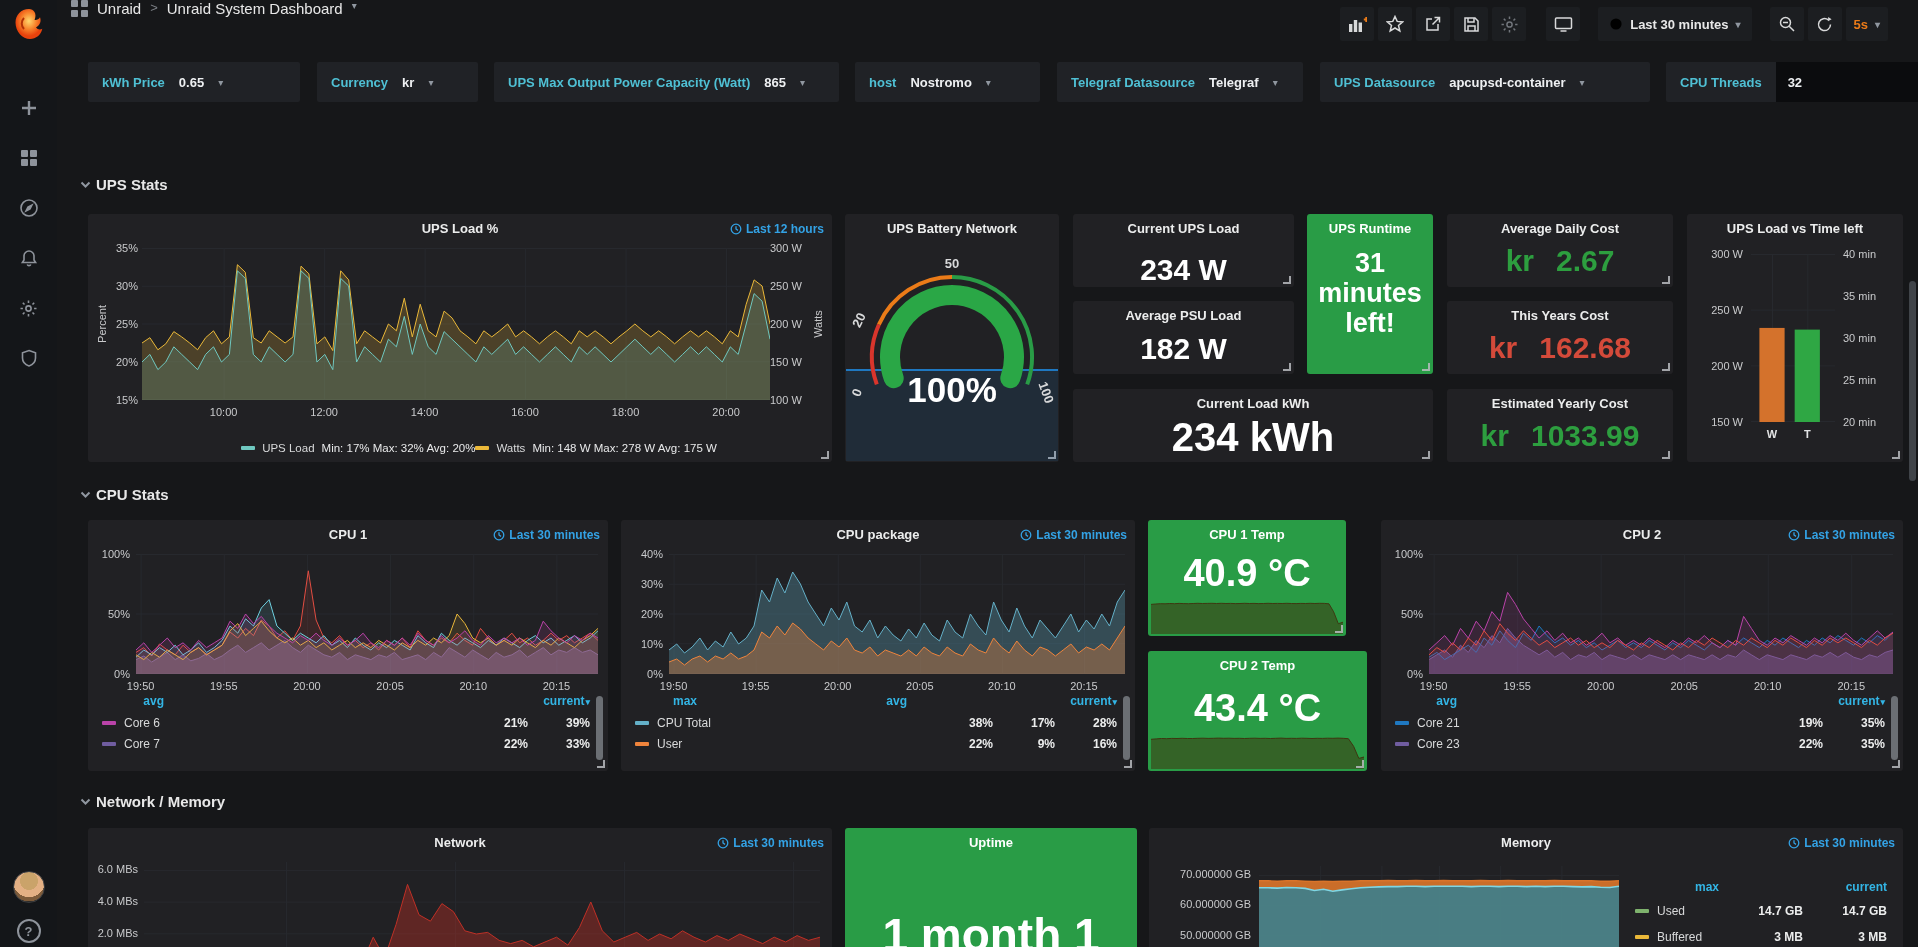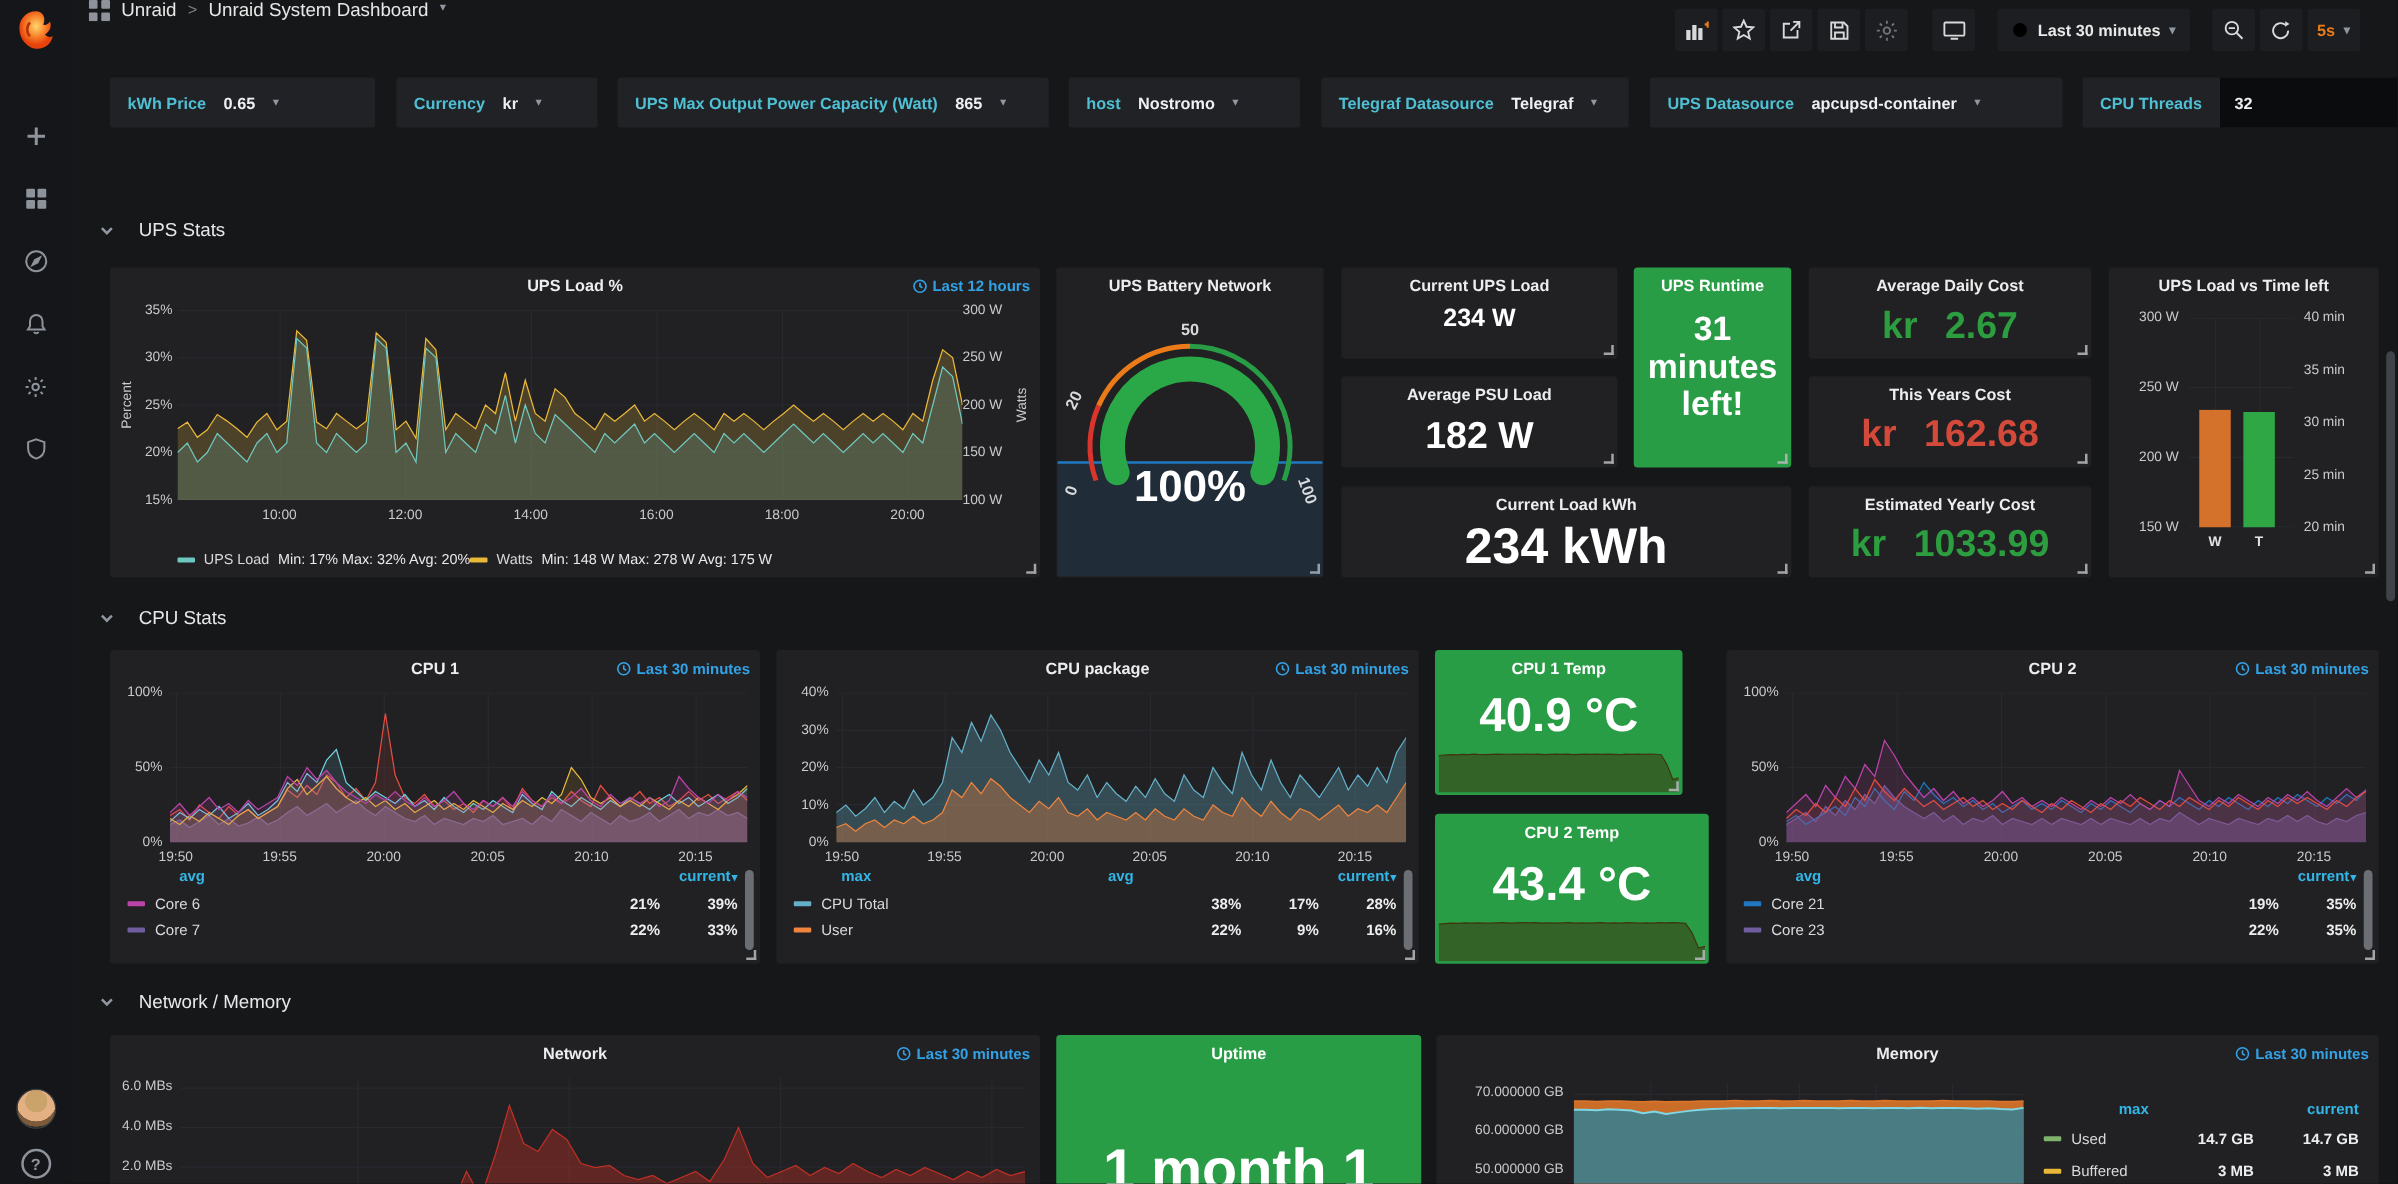--- a/index.html
+++ b/index.html
@@ -26,40 +26,40 @@
   .int{color:#eb7b18}
   
   .pill{position:absolute;top:62px;height:40px;background:#202226;border-radius:2px;display:flex;align-items:center;gap:14px;padding:0 14px;box-sizing:border-box;font-size:13px;cursor:pointer}
   .vlab{color:#4fc0d4;font-weight:bold;white-space:nowrap}
   .vval{color:#eef0f2;font-weight:bold;white-space:nowrap}
   .vinput{background:#0b0c0e;height:40px;display:flex;align-items:center;padding:0 12px;flex:1;color:#eef0f2;font-weight:bold}
   .linkrow{position:absolute;left:88px;top:114px;display:flex;gap:10px}
   .dlink{height:31px;background:#202226;border-radius:2px;display:flex;align-items:center;gap:8px;padding:0 12px;font-size:12.5px;font-weight:bold;color:#e8e8e8;cursor:pointer}
   .dlink svg{stroke:#d8d9da;fill:none;stroke-width:1.6}
   
-  .sec{position:absolute;left:80px;display:flex;align-items:center;gap:20px;font-size:15px;font-weight:normal;color:#e8e8e8;cursor:pointer}
+  .sec{position:absolute;left:80px;display:flex;align-items:center;gap:5px;font-size:15px;font-weight:bold;color:#e8e8e8;cursor:pointer}
   .sec svg{stroke:#9097a0;fill:none;stroke-width:2}
   .panel{position:absolute;background:#212124;border-radius:3px;box-sizing:border-box}
   .panel::after{content:"";position:absolute;right:3px;bottom:3px;width:6px;height:6px;border-right:2px solid #b9bcc0;border-bottom:2px solid #b9bcc0;opacity:.85}
   .green{background:#299c46}
   .ptitle{position:absolute;top:7px;left:0;right:0;margin:0;text-align:center;font-size:13px;font-weight:bold;color:#eceded;cursor:pointer;z-index:2}
   .tlink{position:absolute;top:8px;right:8px;display:flex;align-items:center;gap:4px;font-size:12px;font-weight:bold;color:#33a2e5;text-decoration:none;cursor:pointer;z-index:2}
   .tlink svg{stroke:#33a2e5;fill:none;stroke-width:1.5}
   .plot{position:absolute}
   .plot svg{position:absolute;left:0;top:0}
   .yticks{position:absolute;display:flex;flex-direction:column;justify-content:space-between;font-size:11px;color:#c9cacc;line-height:14px}
   .yticks.r{align-items:flex-start}
   .yticks.l{align-items:flex-end}
   .ytabs{position:absolute;font-size:11px;color:#c9cacc}
   .ytabs span{position:absolute;right:0;white-space:nowrap}
   .xticks{position:absolute;left:0;right:0;font-size:11px;color:#c9cacc;height:14px}
   .xticks span{position:absolute;transform:translateX(-50%);white-space:nowrap}
   .ylab{position:absolute;font-size:11px;color:#c9cacc;white-space:nowrap;transform:translate(-50%,-50%) rotate(-90deg)}
   .sw{display:inline-block;width:14px;height:4px;border-radius:1px;flex:none}
-  .lrow{position:absolute;display:flex;justify-content:flex-start;font-size:11.5px;color:#d8d9da}
+  .lrow{position:absolute;display:flex;justify-content:center;font-size:11.5px;color:#d8d9da}
   .litem{display:flex;align-items:center;gap:7px;cursor:pointer}
   .lstats{font-weight:normal;color:#e8e9ea}
   .lg{position:absolute;font-size:12px}
   .lg-h{display:flex;justify-content:space-between;color:#33b5e5;font-weight:bold;height:18px}
   .lg-h span{width:62px;text-align:right;cursor:pointer}
   .lg-h span.sorted::after{content:"▾";font-size:9px;margin-left:1px}
   .lg-r{display:flex;align-items:center;height:21px;color:#d8d9da}
   .lg-r .nm{flex:1;display:flex;align-items:center;gap:8px;cursor:pointer}
   .lg-r b{width:62px;text-align:right;color:#eceded}
   .lsb{position:absolute;width:7px;border-radius:4px;background:#6b6f74;cursor:pointer}
@@ -339,21 +339,21 @@
       <text x="105" y="26" text-anchor="middle" font-size="13" font-weight="bold" fill="#d8d9da">50</text>
       <text x="16" y="80" text-anchor="middle" font-size="13" font-weight="bold" fill="#d8d9da" transform="rotate(-64 16 80)">20</text>
       <text x="14" y="152" text-anchor="middle" font-size="13" font-weight="bold" fill="#d8d9da" transform="rotate(-70 14 152)">0</text>
       <text x="195" y="152" text-anchor="middle" font-size="13" font-weight="bold" fill="#d8d9da" transform="rotate(70 195 152)">100</text>
     </svg>
     <div class="gval" style="top:156px">100%</div>
   </section>
 
   <section class="panel" style="left:1073px;top:214px;width:221px;height:73px">
     <h2 class="ptitle">Current UPS Load</h2>
-    <div class="sval" style="top:19px;font-size:20px;line-height:44px">234 W</div>
+    <div class="sval" style="top:34px;font-size:30px;line-height:44px">234 W</div>
   </section>
   <section class="panel" style="left:1073px;top:301px;width:221px;height:73px">
     <h2 class="ptitle">Average PSU Load</h2>
     <div class="sval" style="top:26px;font-size:30px;line-height:44px">182 W</div>
   </section>
   <section class="panel" style="left:1073px;top:389px;width:360px;height:73px">
     <h2 class="ptitle">Current Load kWh</h2>
     <div class="sval" style="top:26px;font-size:40px;line-height:44px">234 kWh</div>
   </section>
 

